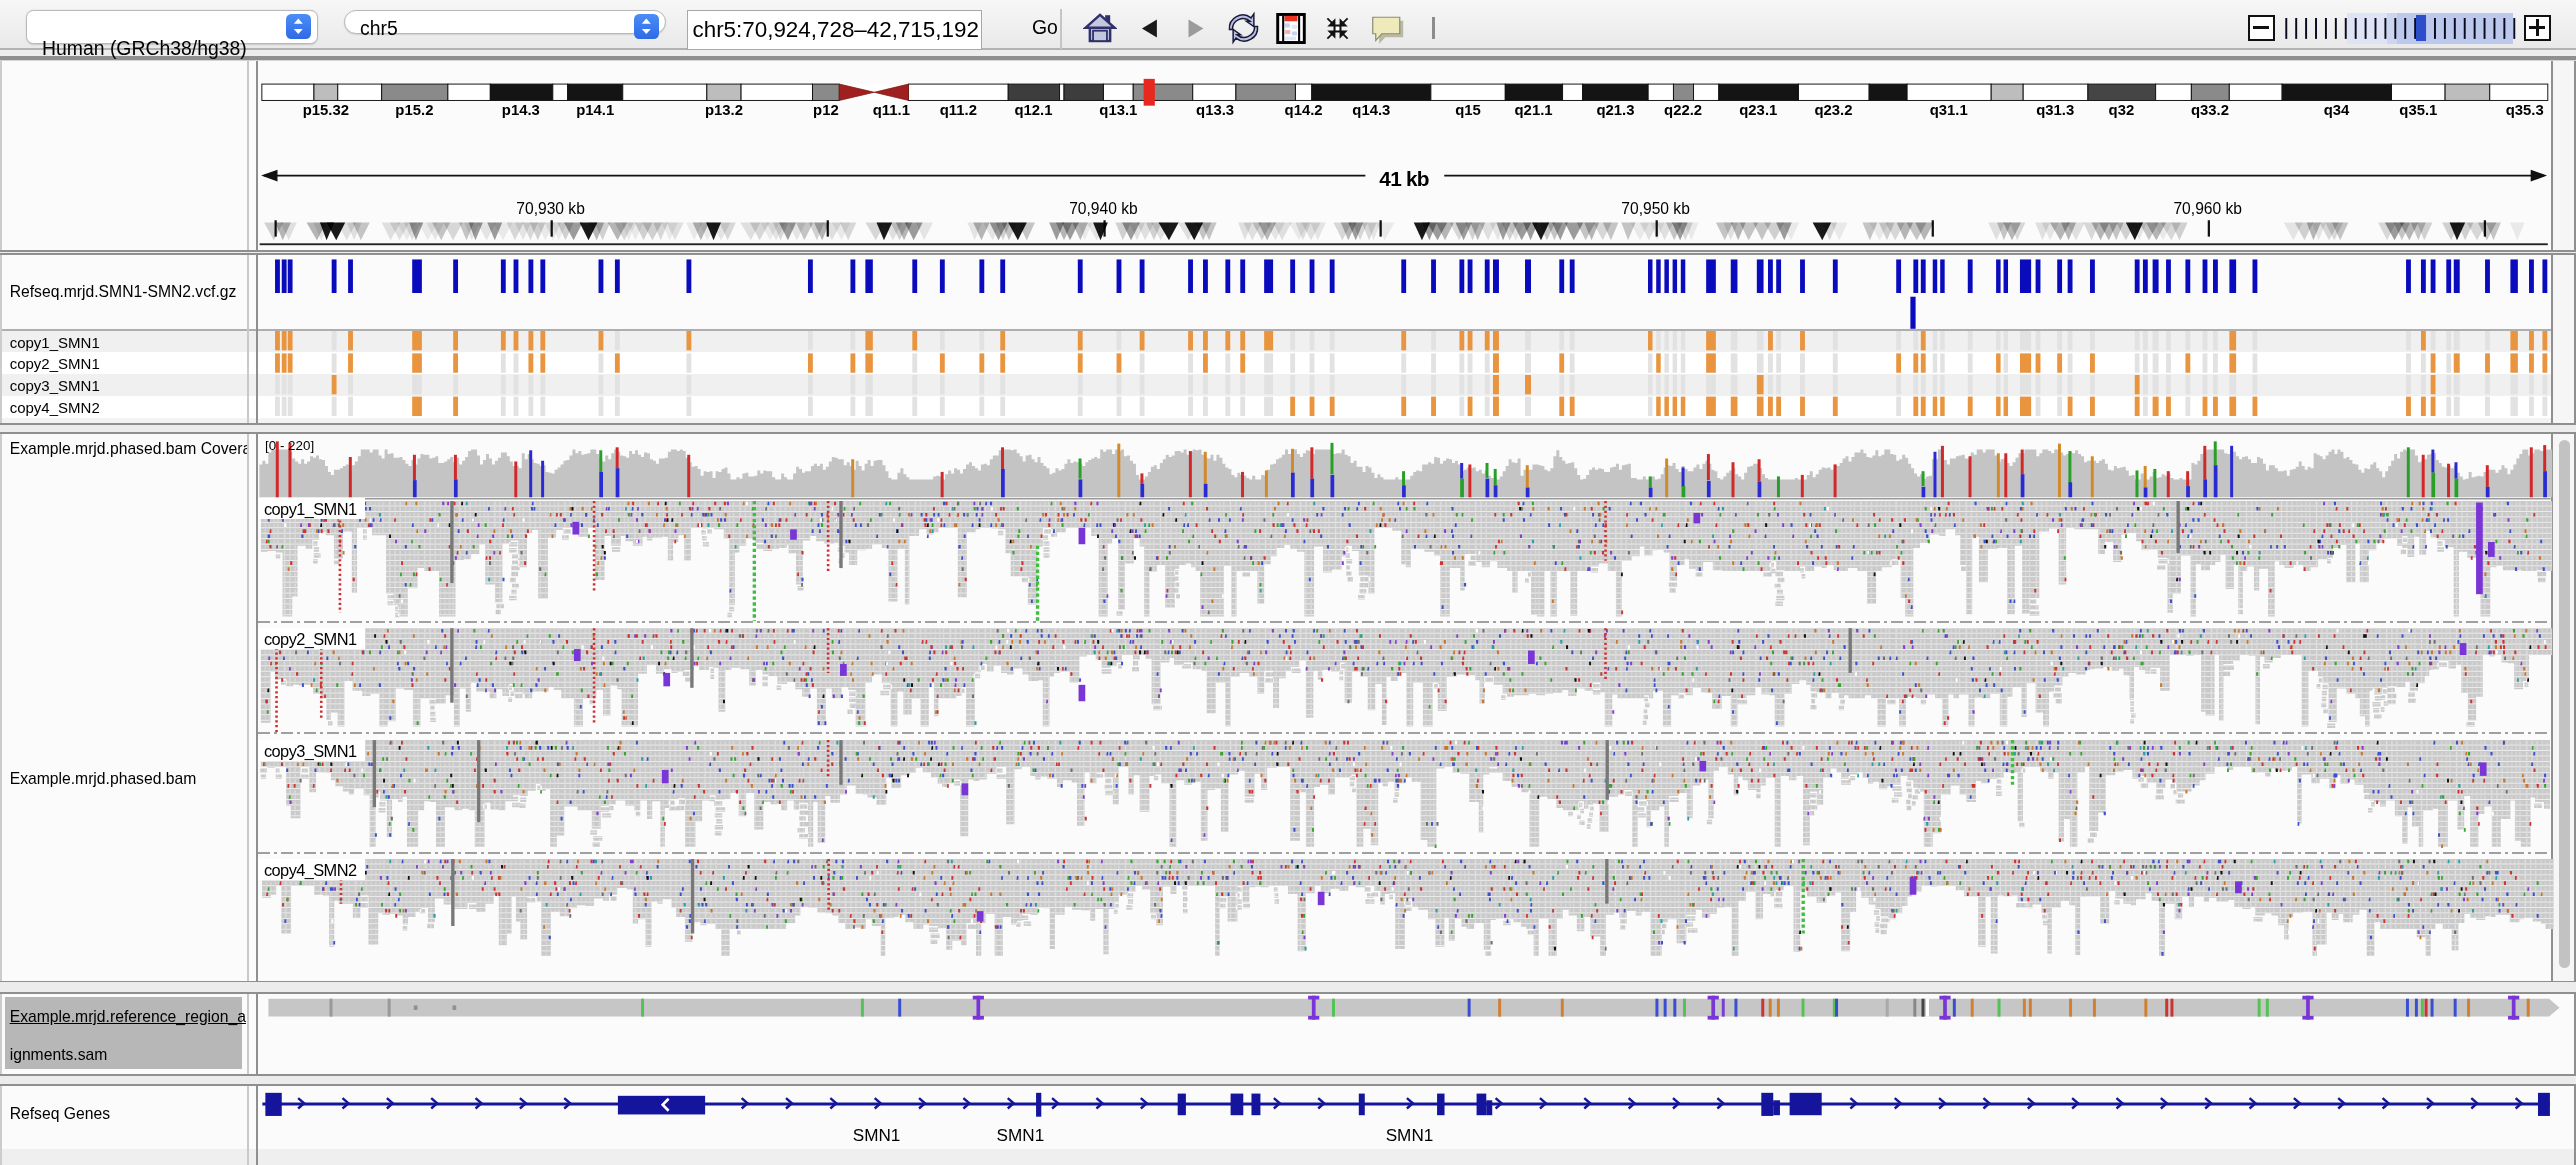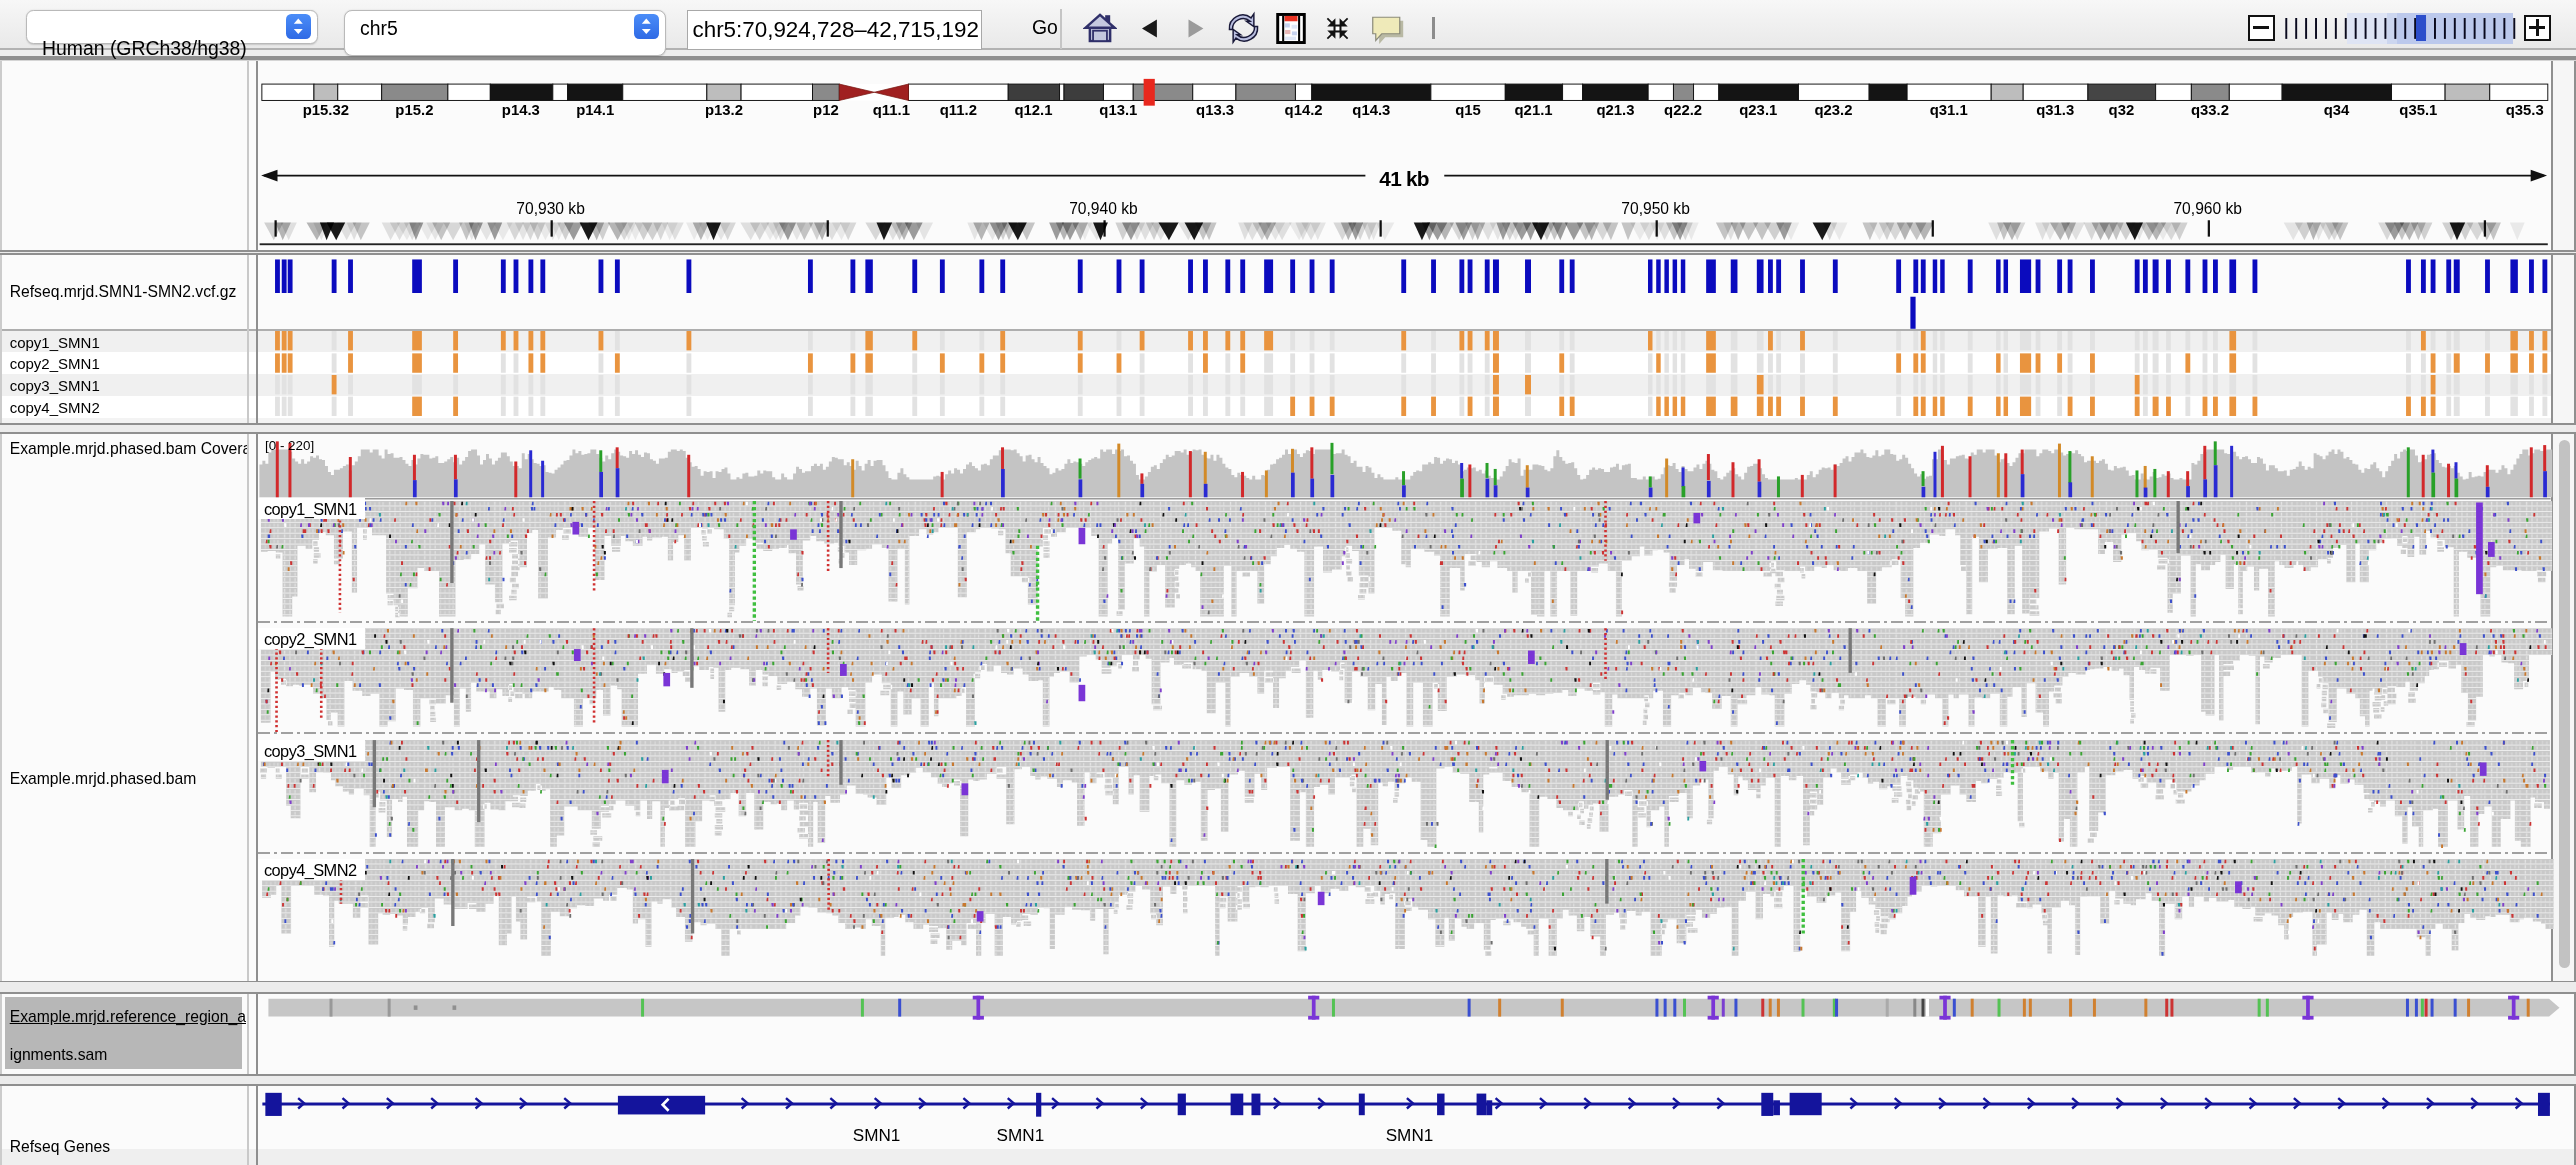--- a/index.html
+++ b/index.html
@@ -5,21 +5,21 @@
 <div style="position:absolute;left:0px;top:50px;width:2576px;height:6px;background:#ededed;"></div>
 <div style="position:absolute;left:0px;top:56px;width:2576px;height:4.5px;background:#8f8f8f;"></div>
 <div style="position:absolute;left:0px;top:60px;width:2576px;height:0.7px;background:#d5d5d5;"></div>
 <div style="position:absolute;left:26px;top:9.7px;width:292px;height:34px;background:#fff;border:1.5px solid #b9b9b9;border-radius:7.5px;box-shadow:0 0.7px 1.5px rgba(0,0,0,.15);">
     <div style="position:absolute;left:15px;top:6px;font-size:19.4px;margin-top:20px;">Human (GRCh38/hg38)</div>
     <div style="position:absolute;right:6px;top:3.7px;width:24.6px;height:24.6px;background:linear-gradient(#4b8df8,#2f6ae5);border-radius:5.2px;"><svg width="24.6" height="24.6" viewBox="0 0 33 33">
         <path d="M16.5 6 l6 7 h-12 z" fill="#fff"></path>
         <path d="M16.5 27 l-6 -7 h12 z" fill="#fff"></path>
       </svg></div>
   </div>
-<div style="position:absolute;left:344px;top:9.7px;width:322px;height:46px;background:#fff;border:1.5px solid #b9b9b9;border-radius:8px;box-shadow:0 0.7px 1.5px rgba(0,0,0,.15);">
+<div style="position:absolute;left:344px;top:9.7px;width:322px;height:24px;background:#fff;border:1.5px solid #b9b9b9;border-radius:15px;box-shadow:0 0.7px 1.5px rgba(0,0,0,.15);">
     <div style="position:absolute;left:15px;top:6px;font-size:19.4px;">chr5</div>
     <div style="position:absolute;right:6px;top:3.7px;width:24.6px;height:24.6px;background:linear-gradient(#4b8df8,#2f6ae5);border-radius:5.2px;"><svg width="24.6" height="24.6" viewBox="0 0 33 33">
         <path d="M16.5 6 l6 7 h-12 z" fill="#fff"></path>
         <path d="M16.5 27 l-6 -7 h12 z" fill="#fff"></path>
       </svg></div>
   </div>
 <div style="position:absolute;left:687px;top:10.4px;width:295px;height:40px;background:#fff;border:1.5px solid #a8a8a8;">
     <div style="position:absolute;left:4.5px;top:5.2px;font-size:22.4px;white-space:nowrap;">chr5:70,924,728–42,715,192</div>
   </div>
 <div style="position:absolute;left:1060px;top:9px;width:1.5px;height:40px;background:#c5c5c5;"></div>
@@ -1176,21 +1176,21 @@
     <rect x="442" y="1340" width="4" height="24" fill="#999"></rect>
     <rect x="520" y="1340" width="4" height="24" fill="#999"></rect>
     <rect x="860" y="1340" width="4" height="24" fill="#54c254"></rect>
     <rect x="1205" y="1340" width="4" height="24" fill="#3a4fd0"></rect>
     <g fill="#7a35d6">
       <rect x="1310" y="1336" width="5" height="32"></rect>
       <rect x="1305" y="1336" width="15" height="5"></rect>
       <rect x="1305" y="1363" width="15" height="5"></rect>
     </g>
   </svg>
-<div style="position:absolute;left:9.7px;top:1105px;font-size:15.7px;line-height:18.6px;white-space:nowrap;z-index:7;margin-top:33px;">Refseq Genes</div>
+<div style="position:absolute;left:9.7px;top:1105px;font-size:15.7px;line-height:18.6px;white-space:nowrap;z-index:7;">Refseq Genes</div>
 <svg style="position:absolute;left:0;top:0;z-index:6" width="2576" height="1166" viewBox="0 0 3456 1564">
     <rect x="352" y="1479" width="3069" height="4" fill="#14149c"></rect>
     <rect x="356" y="1466" width="22" height="31" fill="#14149c"></rect>
     <rect x="829" y="1470" width="117" height="25" fill="#14149c"></rect>
     <rect x="1390" y="1466" width="7" height="32" fill="#14149c"></rect>
     <rect x="1580" y="1467" width="11" height="29" fill="#14149c"></rect>
     <rect x="1651" y="1467" width="17" height="29" fill="#14149c"></rect>
     <rect x="1679" y="1467" width="12" height="29" fill="#14149c"></rect>
     <rect x="1823" y="1467" width="8" height="29" fill="#14149c"></rect>
     <rect x="1928" y="1467" width="10" height="29" fill="#14149c"></rect>

